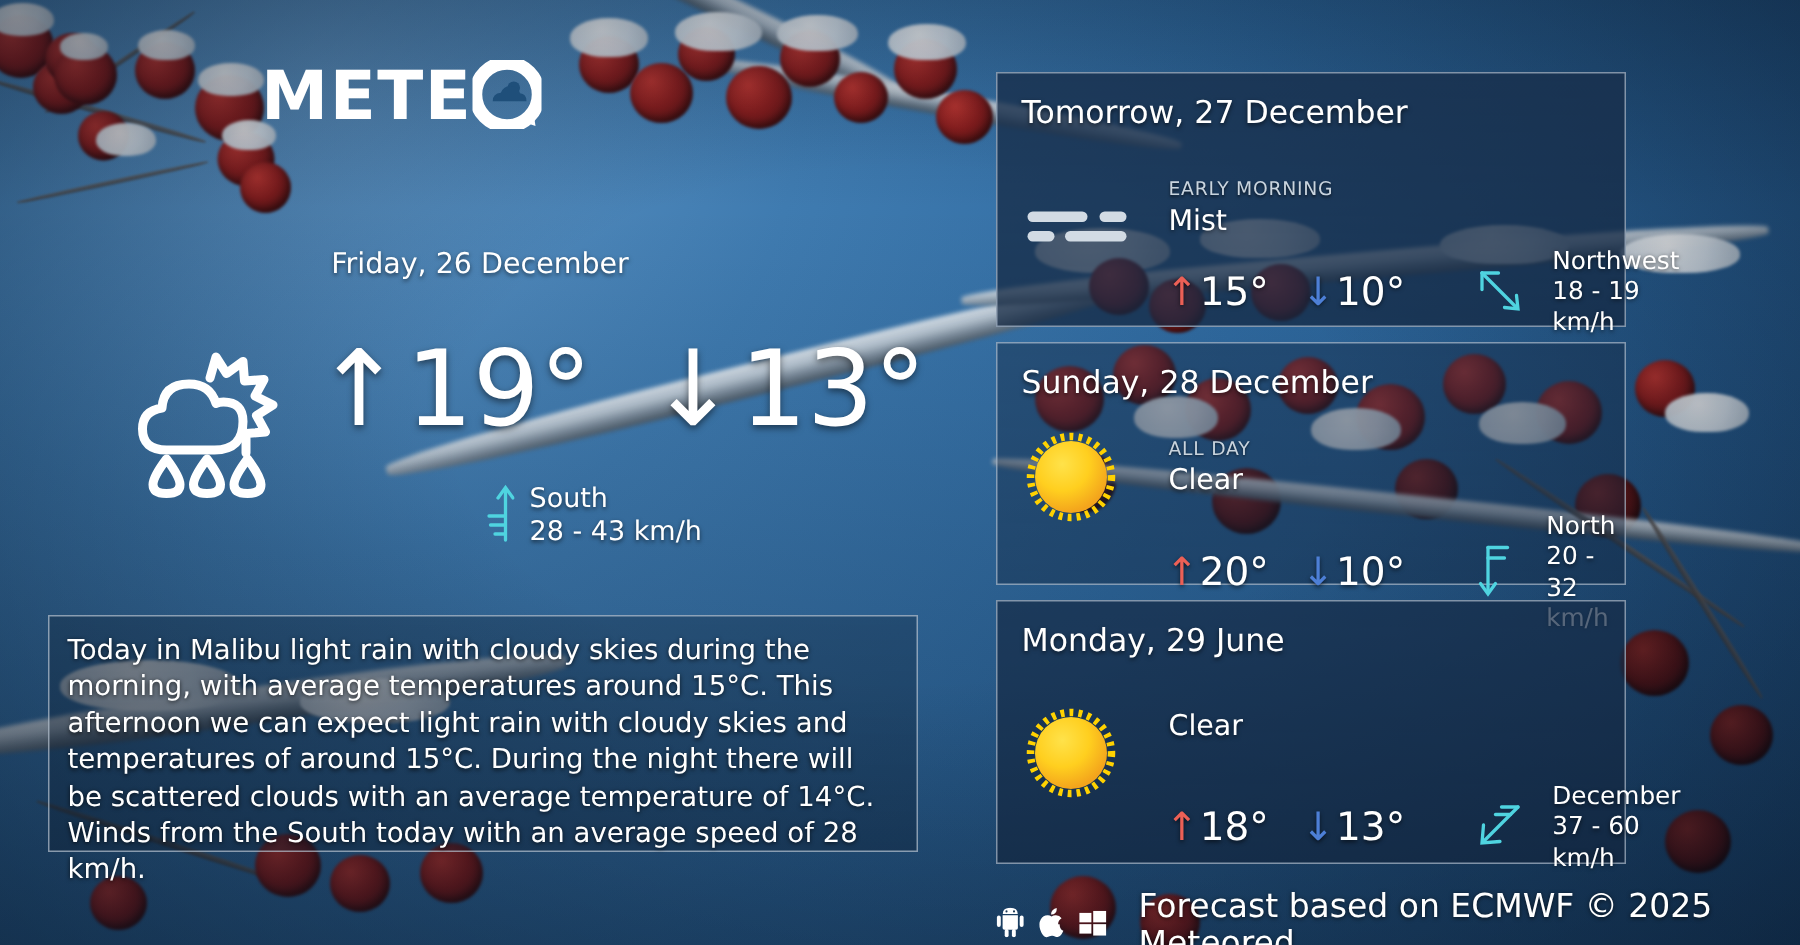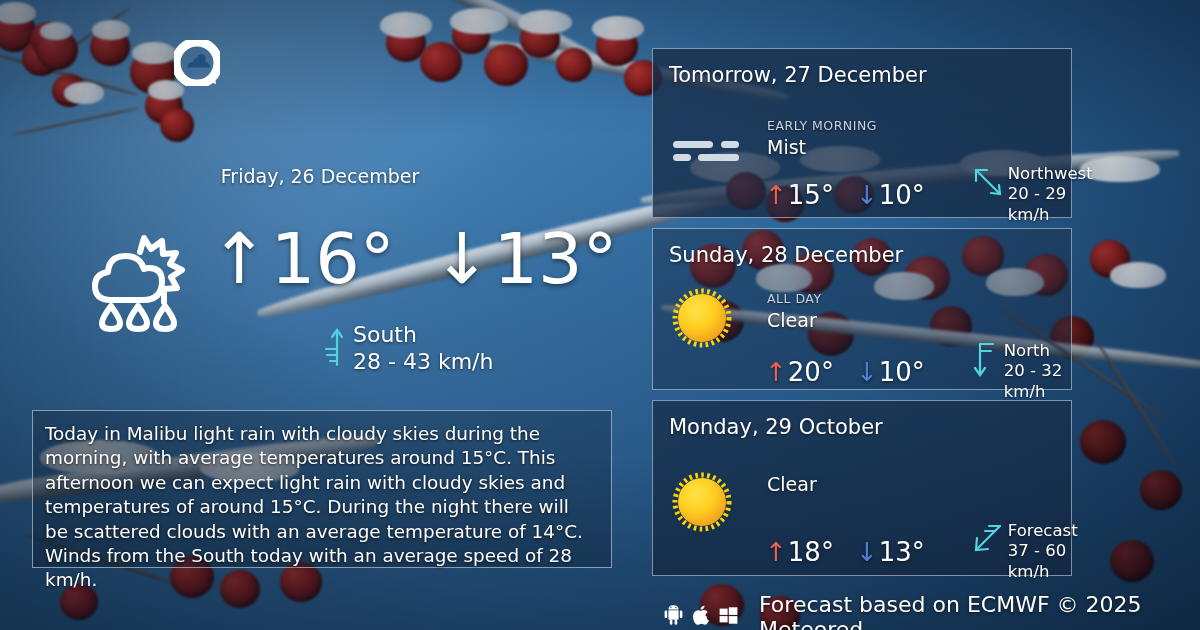--- a/index.html
+++ b/index.html
@@ -85,39 +85,39 @@
   .temps-row { position: absolute; left: 130px; top: 6px; display: flex; align-items: center; }
   .temp-big {
     font-size: 70px; color: #ffffff; line-height: 1; display: flex; align-items: center;
     text-shadow: 0 2px 5px rgba(0,0,0,.5);
   }
   .temp-big .arrow { margin-right: 2px; }
   .temp-big.min { margin-left: 38px; }
 
   .wind-row { position: absolute; left: 243px; top: 104px; display: flex; align-items: center; gap: 10px; }
   .wind-text {
-    font-size: 22px; color: #ffffff; line-height: 1.22;
+    font-size: 18px; color: #ffffff; line-height: 1.22;
     text-shadow: 0 1px 3px rgba(0,0,0,.6);
   }
 
   #desc {
     position: absolute; left: 32px; top: 410px; width: 580px; height: 158px;
     border: 1px solid rgba(206,218,230,.62);
     background: linear-gradient(180deg, rgba(12,28,46,.30) 0%, rgba(10,24,42,.36) 100%);
     padding: 11px 14px 0 12px;
   }
   #desc p {
     font-size: 18.4px; line-height: 24.4px; color: #ffffff;
     text-shadow: 0 1px 3px rgba(0,0,0,.75);
   }
 
   
   #right { position: absolute; left: 648px; top: 0; width: 524px; }
   .card {
-    position: absolute; left: 4px; width: 420px;
+    position: absolute; left: 16px; width: 420px;
     border: 1px solid rgba(200,214,228,.60);
     background: linear-gradient(180deg, rgba(24,47,76,.80) 0%, rgba(20,40,66,.74) 100%);
   }
   .card.c1 { top: 48px;  height: 170px; }
   .card.c2 { top: 228px; height: 162px; background: linear-gradient(180deg, rgba(20,40,66,.44) 0%, rgba(16,34,58,.40) 100%); }
   .card.c3 { top: 400px; height: 176px; background: linear-gradient(180deg, rgba(22,44,72,.72) 0%, rgba(18,37,62,.70) 100%); }
 
   .card .day {
     position: absolute; left: 16px; top: 14px;
     font-size: 21px; color: #ffffff;
@@ -144,21 +144,21 @@
   .card .row-bottom { position: absolute; left: 112px; display: flex; align-items: center; }
   .card.c1 .row-bottom { top: 115px; }
   .card.c2 .row-bottom { top: 112px; }
   .card.c3 .row-bottom { top: 120px; }
   .temp-sm {
     font-size: 26px; color: #ffffff; display: flex; align-items: center; line-height: 1;
     text-shadow: 0 1px 3px rgba(0,0,0,.6);
   }
   .temp-sm.min { margin-left: 22px; }
   .temp-sm .arrow { margin-right: 1px; }
-  .card .wind-group { display: flex; align-items: flex-start; gap: 3px; margin-left: 46px; }
+  .card .wind-group { display: flex; align-items: center; gap: 18px; margin-left: 46px; }
   .card .wind-text { font-size: 16.5px; line-height: 1.24; }
 
   
   #footer {
     position: absolute; left: 664px; top: 592px; display: flex; align-items: center; gap: 9px;
   }
   #footer .store-icon { display: block; }
   #footer .credit {
     margin-left: 12px; font-size: 22px; color: #ffffff;
     text-shadow: 0 1px 3px rgba(0,0,0,.7);
@@ -251,20 +251,21 @@
 
   <div class="vign"></div>
 </div>
 
 <div id="page">
 
   <div id="left">
 
     <div class="logo">
       <div class="wordmark">
+        <span>METE</span>
         <span class="o-wrap">
           <svg width="46" height="46" viewBox="0 0 46 46">
             <circle cx="23" cy="23" r="21" fill="none" stroke="#ffffff" stroke-width="9"></circle>
             <path d="M30 40 L42 44 L40 31 Z" fill="#ffffff"></path>
             <g fill="#1f4f7a">
               <circle cx="27.5" cy="18.5" r="4.2"></circle>
               <path d="M13.5 27.5 q0-5.2 5.4-5.6 1.6-4.6 6.6-4.6 5.2 0 6.2 4.9 4.3.4 4.3 5.3 z"></path>
             </g>
           </svg>
         </span>
@@ -286,21 +287,21 @@
             <path d="M26 84 q-9 12 -9 17 0 6 9 6 9 0 9 -6 0 -5 -9 -17 z"></path>
             <path d="M53 84 q-9 12 -9 17 0 6 9 6 9 0 9 -6 0 -5 -9 -17 z"></path>
             <path d="M80 84 q-9 12 -9 17 0 6 9 6 9 0 9 -6 0 -5 -9 -17 z"></path>
           </g>
         </svg>
       </span>
 
       <div class="temps-row">
         <div class="temp-big max">
           <span class="arrow">↑</span>
-          <span>16°</span>
+          <span>19°</span>
         </div>
         <div class="temp-big min">
           <span class="arrow">↓</span>
           <span>13°</span>
         </div>
       </div>
 
       <div class="wind-row">
         <span>
           <svg width="20" height="40" viewBox="0 0 20 40">
@@ -361,21 +362,21 @@
               <g stroke="#4fd4e0" stroke-width="2.2" fill="none" stroke-linecap="round">
                 <line x1="5" y1="6" x2="28" y2="29"></line>
                 <path d="M20 29 L29 30 L28 21"></path>
                 <line x1="5" y1="6" x2="5" y2="17"></line>
                 <line x1="5" y1="6" x2="16" y2="6"></line>
               </g>
             </svg>
           </span>
           <div class="wind-text">
             <div>Northwest</div>
-            <div>20 - 29 km/h</div>
+            <div>18 - 19 km/h</div>
           </div>
         </div>
       </div>
     </div>
 
     <div class="card c2">
       <div class="day">Sunday, 28 December</div>
 
       <span class="cond-icon">
         <svg width="62" height="62" viewBox="0 0 62 62">
@@ -420,21 +421,21 @@
           </span>
           <div class="wind-text">
             <div>North</div>
             <div>20 - 32 km/h</div>
           </div>
         </div>
       </div>
     </div>
 
     <div class="card c3">
-      <div class="day">Monday, 29 October</div>
+      <div class="day">Monday, 29 June</div>
 
       <span class="cond-icon">
         <svg width="62" height="62" viewBox="0 0 62 62">
           <defs>
             <radialGradient id="sunGradB" cx="38%" cy="32%" r="68%">
               <stop offset="0%" stop-color="#ffe24a"></stop>
               <stop offset="55%" stop-color="#ffcf1f"></stop>
               <stop offset="100%" stop-color="#f3a41c"></stop>
             </radialGradient>
           </defs>
@@ -462,21 +463,21 @@
             <svg width="34" height="34" viewBox="0 0 34 34">
               <g stroke="#4fd4e0" stroke-width="2.2" fill="none" stroke-linecap="round">
                 <line x1="29" y1="5" x2="6" y2="28"></line>
                 <path d="M6 17 L5 29 L17 28"></path>
                 <line x1="29" y1="5" x2="18" y2="5"></line>
                 <line x1="24" y1="10" x2="14" y2="10"></line>
               </g>
             </svg>
           </span>
           <div class="wind-text">
-            <div>Forecast</div>
+            <div>December</div>
             <div>37 - 60 km/h</div>
           </div>
         </div>
       </div>
     </div>
   </div>
 
   <div id="footer">
     <span class="store-icon">
       <svg width="19" height="20" viewBox="0 0 19 20">

